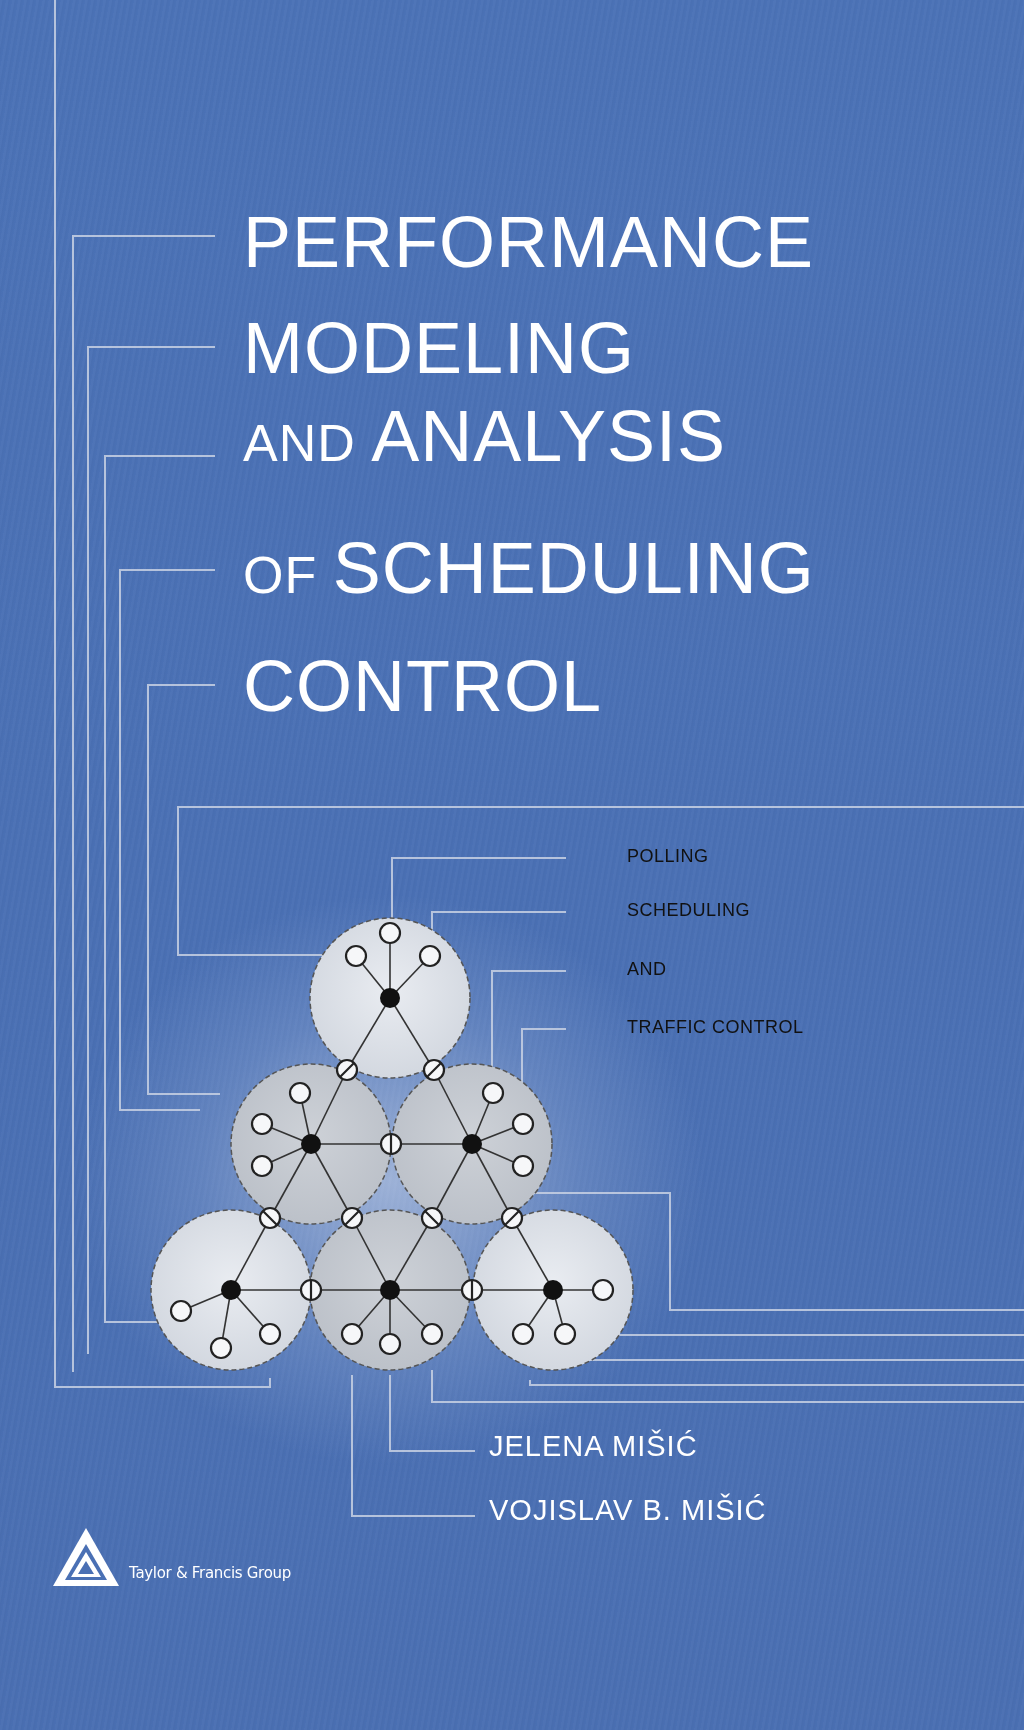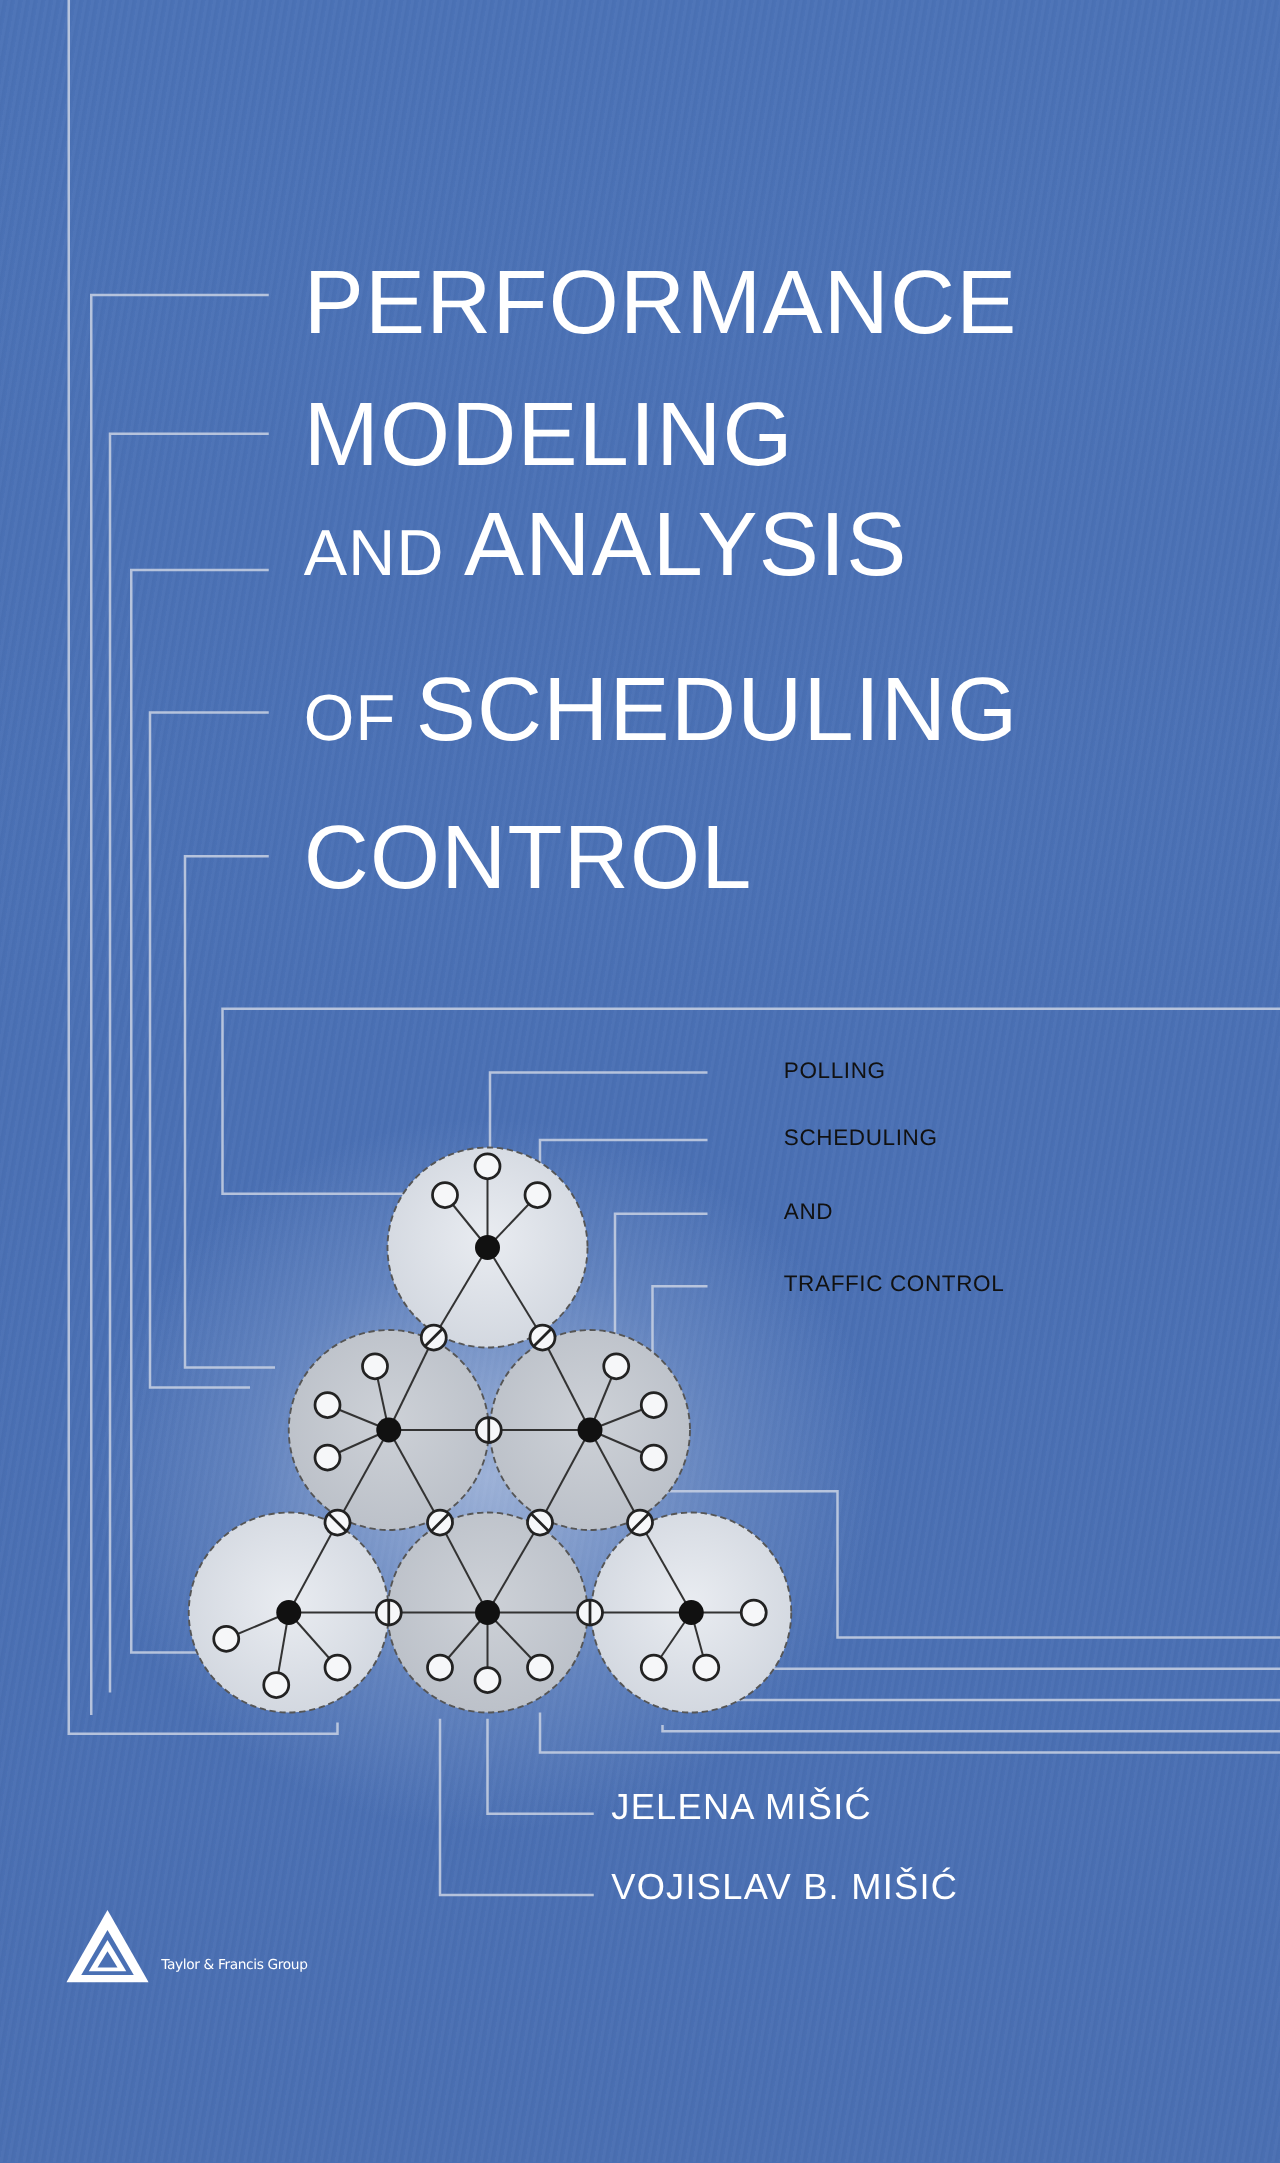--- a/index.html
+++ b/index.html
@@ -38,21 +38,21 @@
   }
   .logo { position: absolute; left: 53px; top: 1528px; width: 420px; height: 60px; }
   .logo-mark { position: absolute; left: 0; top: 0; }
   .pub-name {
     position: absolute; left: 76px; top: 2px;
     color: #fff; font-size: 29px; white-space: nowrap; line-height: 1;
     font-family: "DejaVu Sans", sans-serif; letter-spacing: -0.5px;
   }
   .pub-group {
     position: absolute; left: 76px; top: 38px;
-    color: #fff; font-size: 11px; white-space: nowrap; line-height: 1;
+    color: #fff; font-size: 15px; white-space: nowrap; line-height: 1;
     font-family: "DejaVu Sans", sans-serif; letter-spacing: -0.3px;
   }
 </style>
 </head>
 <body>
 
 <div class="cover"></div>
 
 <svg class="art" width="1024" height="1730" viewBox="0 0 1024 1730">
   <defs>

